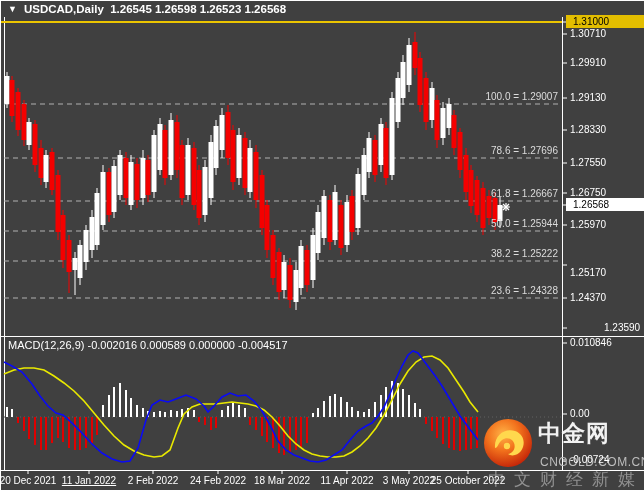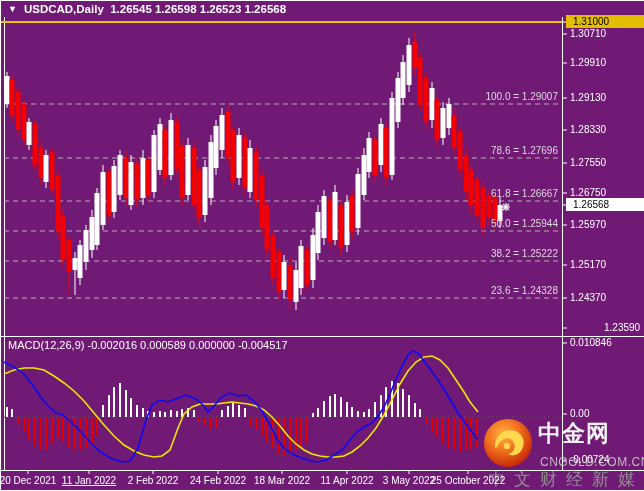--- a/index.html
+++ b/index.html
@@ -1,16 +1,16 @@
 <!DOCTYPE html>
 <html><head>
 <meta charset="utf-8">
 <style>
   html,body{margin:0;padding:0;background:#222;}
-  .stage{position:relative;width:644px;height:491px;background:#701a75;overflow:hidden;
+  .stage{position:relative;width:644px;height:491px;background:#404040;overflow:hidden;
          font-family:"Liberation Sans",sans-serif;}
   .edge{position:absolute;background:#fff;}
   .title-bar{position:absolute;left:8px;top:3px;color:#fff;font-size:11.5px;font-weight:bold;
              white-space:nowrap;z-index:6;}
   .title-bar .tri{display:inline-block;margin-right:7px;font-size:9px;vertical-align:1px;cursor:pointer;}
   .sep{position:absolute;left:0;width:644px;height:1px;background:#fff;z-index:5;}
   svg.chart{position:absolute;left:0;top:0;z-index:1;}
   .lbl{position:absolute;color:#fff;font-size:10px;line-height:12px;white-space:nowrap;}
   .fib-lbl{position:absolute;color:#dcdcdc;font-size:10px;line-height:12px;white-space:nowrap;
            right:86px;text-align:right;z-index:2;}
@@ -352,21 +352,21 @@
     </div>
 
   <div id="price-labels">
       <div class="lbl" style="left: 570px; top: 28px;">1.30710</div>
       <div class="lbl" style="left: 570px; top: 57px;">1.29910</div>
       <div class="lbl" style="left: 570px; top: 92px;">1.29130</div>
       <div class="lbl" style="left: 570px; top: 124px;">1.28330</div>
       <div class="lbl" style="left: 570px; top: 157px;">1.27550</div>
       <div class="lbl" style="left: 570px; top: 187px;">1.26750</div>
       <div class="lbl" style="left: 570px; top: 219px;">1.25970</div>
-      <div class="lbl" style="left: 570px; top: 259px;">1.25170</div>
+      <div class="lbl" style="left: 570px; top: 267px;">1.25170</div>
       <div class="lbl" style="left: 570px; top: 292px;">1.24370</div>
       <div class="lbl" style="left: 604px; top: 322px; text-align: right;">1.23590</div>
     </div>
   <div class="tag" id="level-tag" style="top: 15px; background: rgb(227, 190, 0);">1.31000</div>
   <div class="tag" id="bid-tag" style="top: 198px; background: rgb(255, 255, 255);">1.26568</div>
 
   <div class="macd-lbl">
     <span>MACD(12,26,9)</span>
     <span>-0.002016 0.000589 0.000000 -0.004517</span>
   </div>

